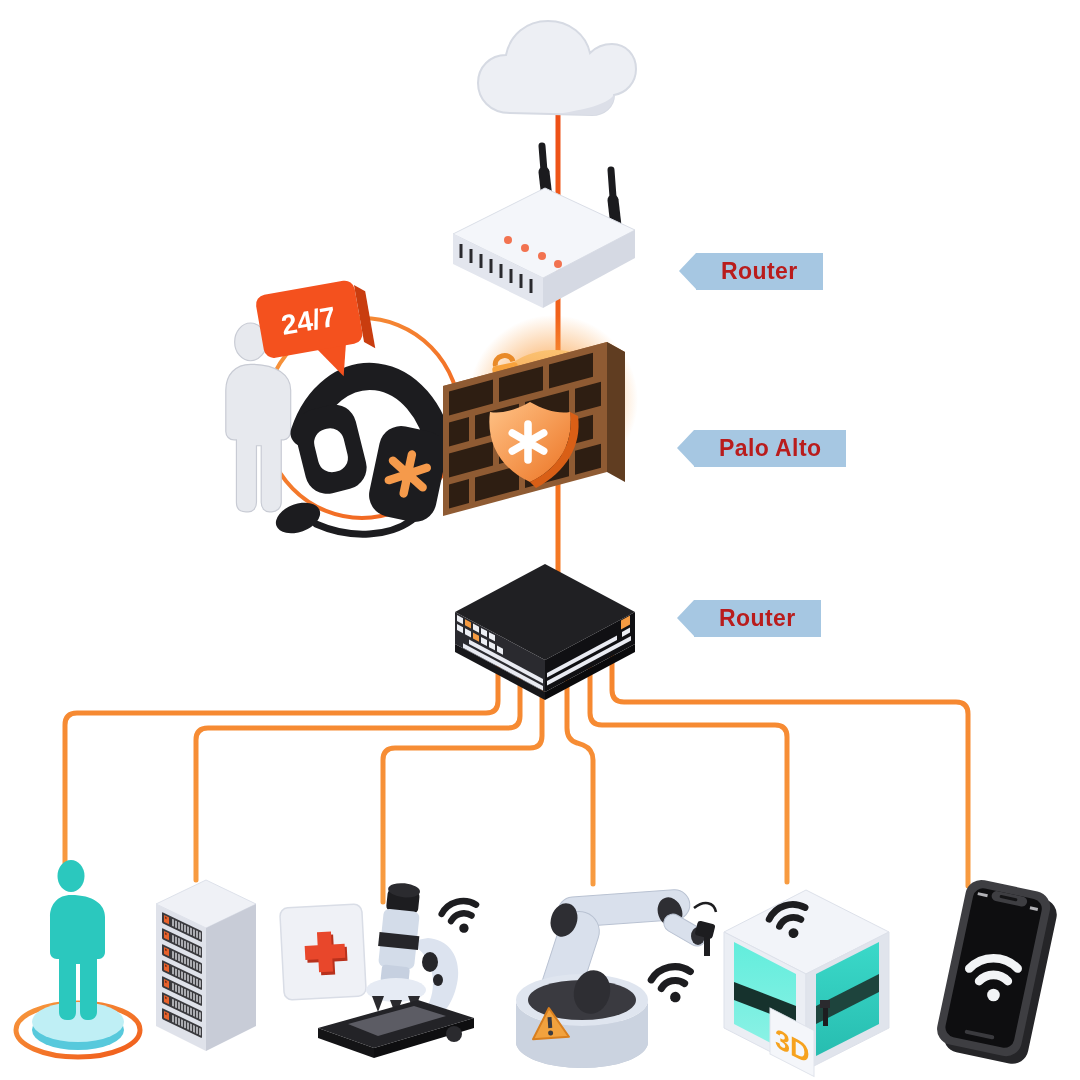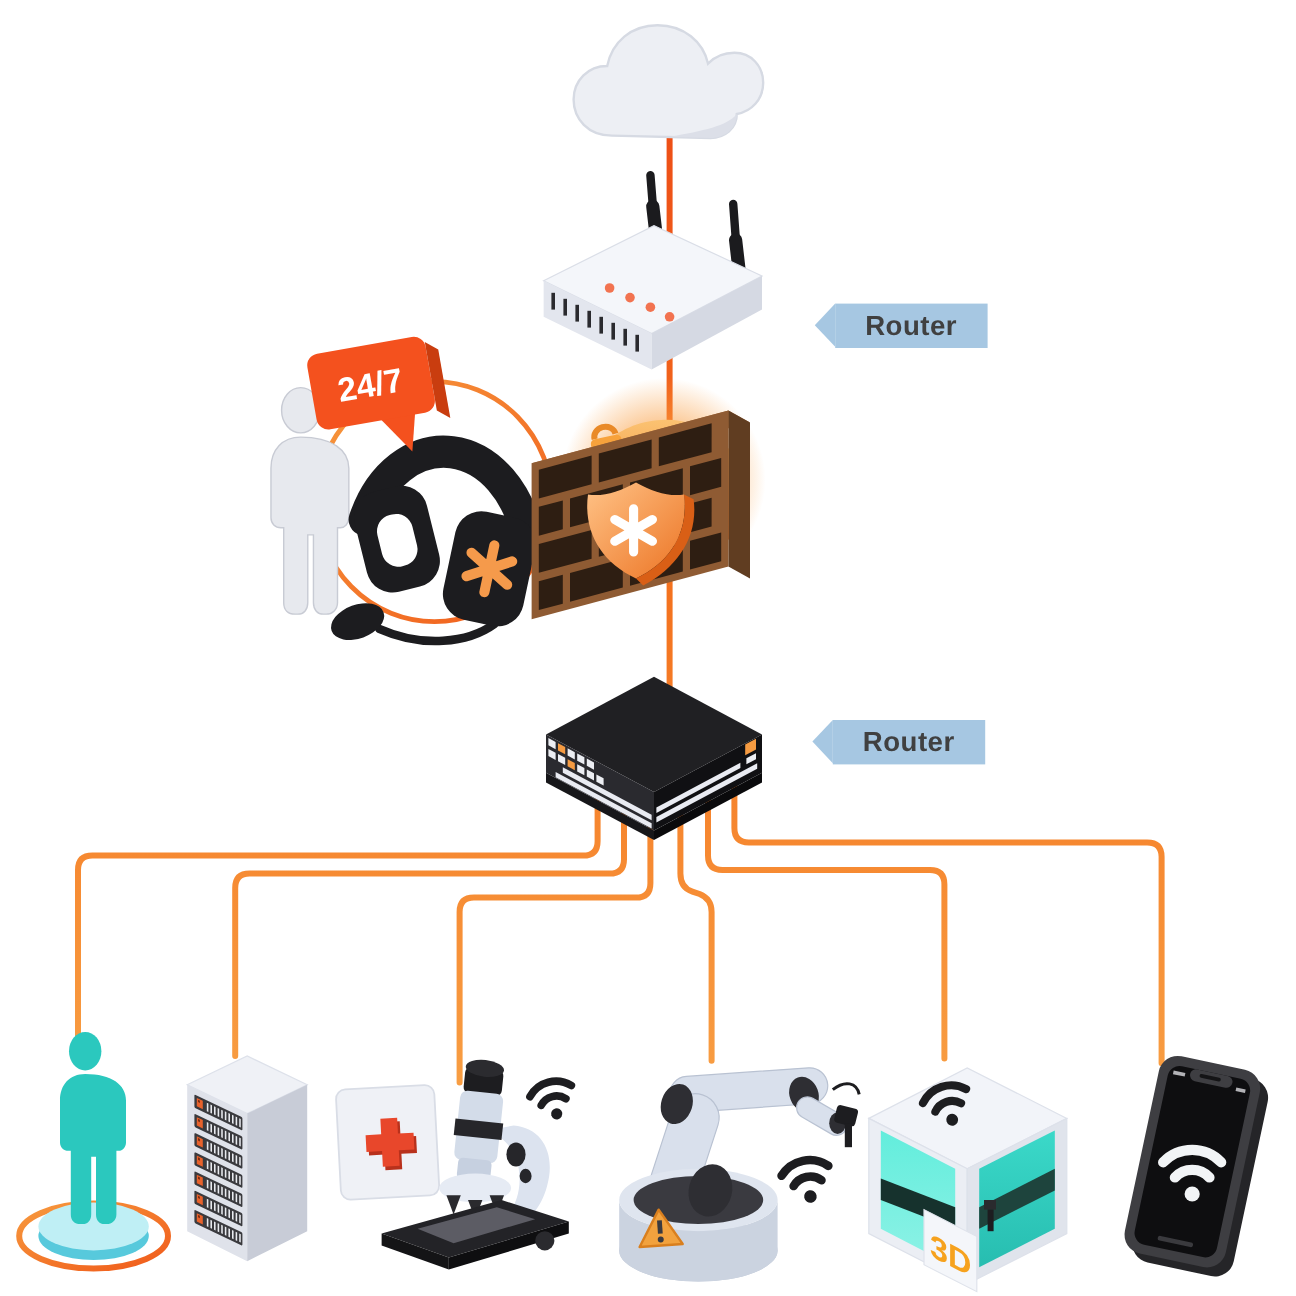--- a/index.html
+++ b/index.html
@@ -2,21 +2,21 @@
 <html><head>
 <meta charset="utf-8">
 <style>
   html,body{margin:0;padding:0;background:#ffffff;}
   body{width:1080px;height:1080px;overflow:hidden;font-family:"Liberation Sans",sans-serif;}
   .canvas{position:relative;width:1080px;height:1080px;background:#ffffff;}
   .node{position:absolute;z-index:10;}
   .node svg{display:block;overflow:visible;}
   #lines{position:absolute;left:0;top:0;z-index:1;}
   .label{position:absolute;display:flex;align-items:center;justify-content:flex-start;
-         background:#A6C7E2;color:#404040;font-weight:700;font-size:23px;height:37px;
+         background:#A6C7E2;color:#b91c1c;font-weight:700;font-size:23px;height:37px;
          padding:0 25px;letter-spacing:.4px;z-index:30;}
   .label::before{content:"";position:absolute;left:-17px;top:0;width:0;height:0;
          border-top:18.5px solid transparent;border-bottom:18.5px solid transparent;
          border-right:17px solid #A6C7E2;}
 </style>
 </head>
 <body>
 
 <div class="canvas">
 
@@ -339,17 +339,20 @@
         <rect x="78" y="24" width="8" height="3" fill="#CFCFD4" opacity="0.85"></rect>
         <use href="#wifiIcon" transform="translate(54,88) rotate(-12) scale(1.15)" style="color:#F2F4F6"></use>
         <rect x="40" y="158" width="30" height="4" rx="2" fill="#3A3A3E"></rect>
       </g>
     </svg>
   </div>
 
   <div class="label" style="left:696px;top:253px">
     <span>Router</span>
   </div>
+  <div class="label" style="left:694px;top:430px">
+    <span>Palo Alto</span>
+  </div>
   <div class="label" style="left:694px;top:600px">
     <span>Router</span>
   </div>
 
 </div>
 
 </body></html>

